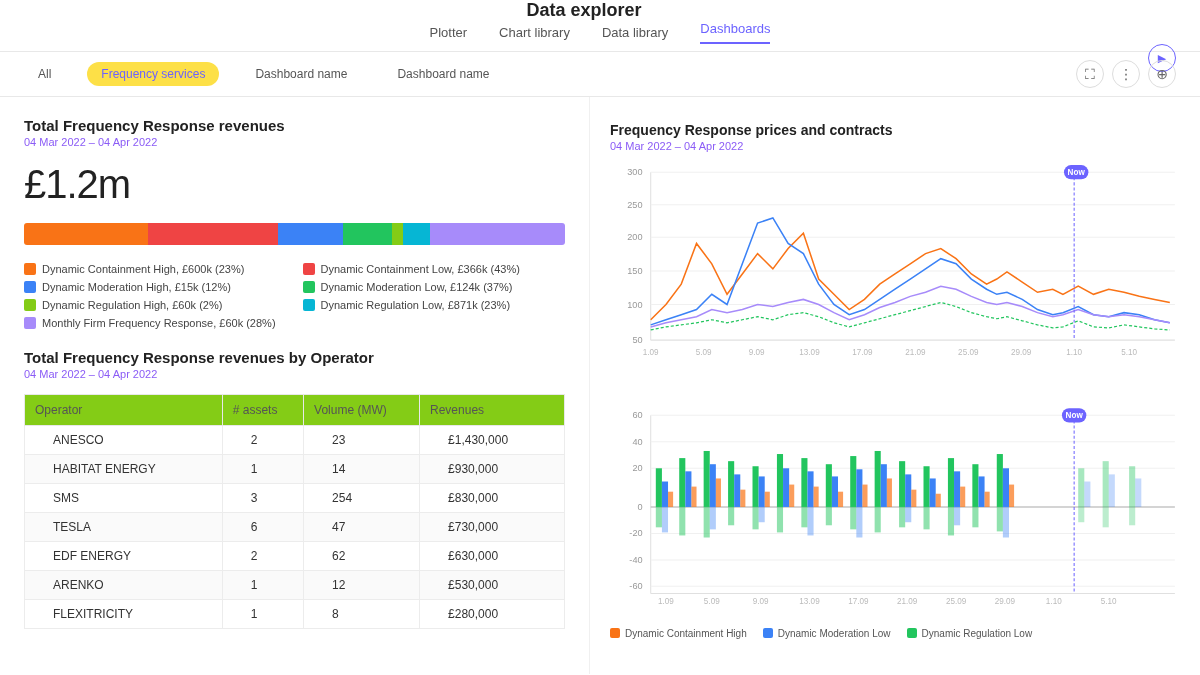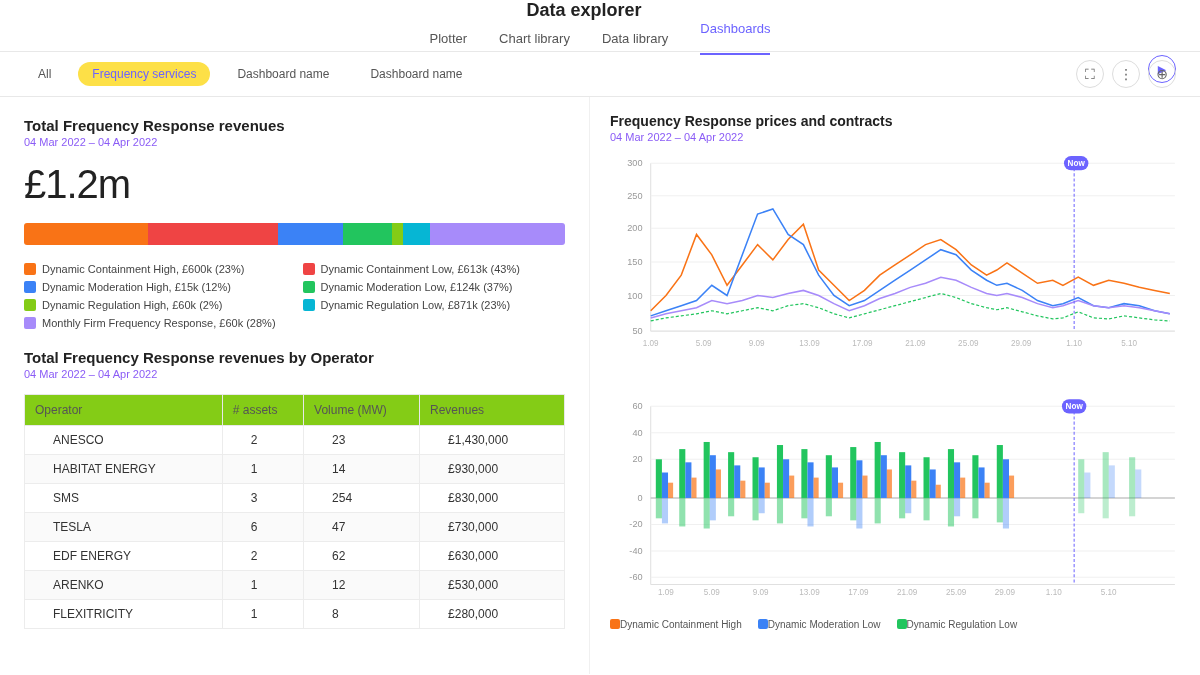--- a/index.html
+++ b/index.html
@@ -3,26 +3,26 @@
   <meta charset="utf-8">
   <style>
     * { box-sizing: border-box; margin: 0; padding: 0; }
     body { font-family: 'Segoe UI', Arial, sans-serif; background: #fff; color: #333; font-size: 13px; width: 1200px; height: 675px; overflow: hidden; }
 
     
     .header { display: flex; align-items: center; padding: 0 24px; height: 52px; border-bottom: 1px solid #e8e8e8; flex-direction: column; }
     .header-title { font-size: 18px; font-weight: 600; color: #222; margin-right: 32px; }
     .nav-items { display: flex; gap: 32px; align-items: center; flex: 1; }
     .nav-item { font-size: 13px; color: #555; cursor: pointer; text-decoration: none; }
-    .nav-item.active { color: #6c63ff; border-bottom: 2px solid #6c63ff; padding-bottom: 17px; }
+    .nav-item.active { color: #6c63ff; border-bottom: 2px solid #6c63ff; padding-bottom: 6px; }
     .header-right { margin-left: auto; }
     .play-btn { width: 28px; height: 28px; border-radius: 50%; border: 1.5px solid #6c63ff; display: flex; align-items: center; justify-content: center; cursor: pointer; color: #6c63ff; font-size: 11px; }
 
     
-    .tabs-bar { display: flex; align-items: center; padding: 8px 24px; border-bottom: 1px solid #e8e8e8; gap: 13px; }
+    .tabs-bar { display: flex; align-items: center; padding: 8px 24px; border-bottom: 1px solid #e8e8e8; gap: 22px; }
     .tab { padding: 5px 14px; border-radius: 16px; font-size: 12px; cursor: pointer; color: #555; }
     .tab.active { background: #fde047; color: #6c63ff; font-weight: 500; }
     .tab.plain { background: transparent; color: #555; }
     .tabs-right { margin-left: auto; display: flex; gap: 8px; align-items: center; }
     .icon-btn { width: 28px; height: 28px; border-radius: 50%; border: 1px solid #ddd; display: flex; align-items: center; justify-content: center; cursor: pointer; color: #666; font-size: 14px; }
 
     
     .main-content { display: flex; padding: 0; height: calc(675px - 52px - 46px); }
 
     
@@ -47,30 +47,30 @@
 
     
     .table-section { margin-top: 4px; }
     .data-table { width: 100%; border-collapse: collapse; font-size: 12px; }
     .data-table th { background: #84cc16; padding: 8px 10px; text-align: left; font-weight: 500; color: #555; border: 1px solid #e8e8e8; }
     .data-table td { padding: 7px 28px; border: 1px solid #ececec; color: #333; }
     .data-table tr:nth-child(even) td { background: #fafafa; }
 
     
     .chart-section { margin-bottom: 16px; }
-    .chart-title { font-size: 14px; font-weight: 600; color: #222; margin-bottom: 2px; }
+    .chart-title { font-size: 14px; font-weight: 600; color: #222; margin-bottom: 2px; margin-top: 9px; }
     .chart-date { font-size: 11px; color: #8b5cf6; margin-bottom: 10px; }
     .chart-container { position: relative; }
 
     
     .chart-svg { width: 100%; }
 
     
     .bottom-legend { display: flex; gap: 16px; margin-top: 6px; flex-wrap: wrap; }
-    .legend-item-sm { display: flex; align-items: center; font-size: 10px; color: #555; }
+    .legend-item-sm { display: flex; align-items: center; gap: 5px; font-size: 10px; color: #555; }
     .legend-dot-sm { width: 10px; height: 10px; border-radius: 2px; }
 
     
     .y-axis-label { font-size: 9px; fill: #999; }
     .x-axis-label { font-size: 8px; fill: #bbb; }
     .chart-grid-line { stroke: #f0f0f0; stroke-width: 1; }
     .chart-axis-line { stroke: #e0e0e0; stroke-width: 1; }
   </style>
 </head>
 <body>
@@ -119,21 +119,21 @@
         <div class="bar-segment" style="width:25%;background:#a78bfa;"></div>
       </div>
 
       <div class="legend-grid">
         <div class="legend-item">
           <div class="legend-dot" style="background:#f97316;"></div>
           <span>Dynamic Containment High, £600k (23%)</span>
         </div>
         <div class="legend-item">
           <div class="legend-dot" style="background:#ef4444;"></div>
-          <span>Dynamic Containment Low, £613k (43%)</span>
+          <span>Dynamic Containment Low, £366k (43%)</span>
         </div>
         <div class="legend-item">
           <div class="legend-dot" style="background:#3b82f6;"></div>
           <span>Dynamic Moderation High, £15k (12%)</span>
         </div>
         <div class="legend-item">
           <div class="legend-dot" style="background:#22c55e;"></div>
           <span>Dynamic Moderation Low, £124k (37%)</span>
         </div>
         <div class="legend-item">

